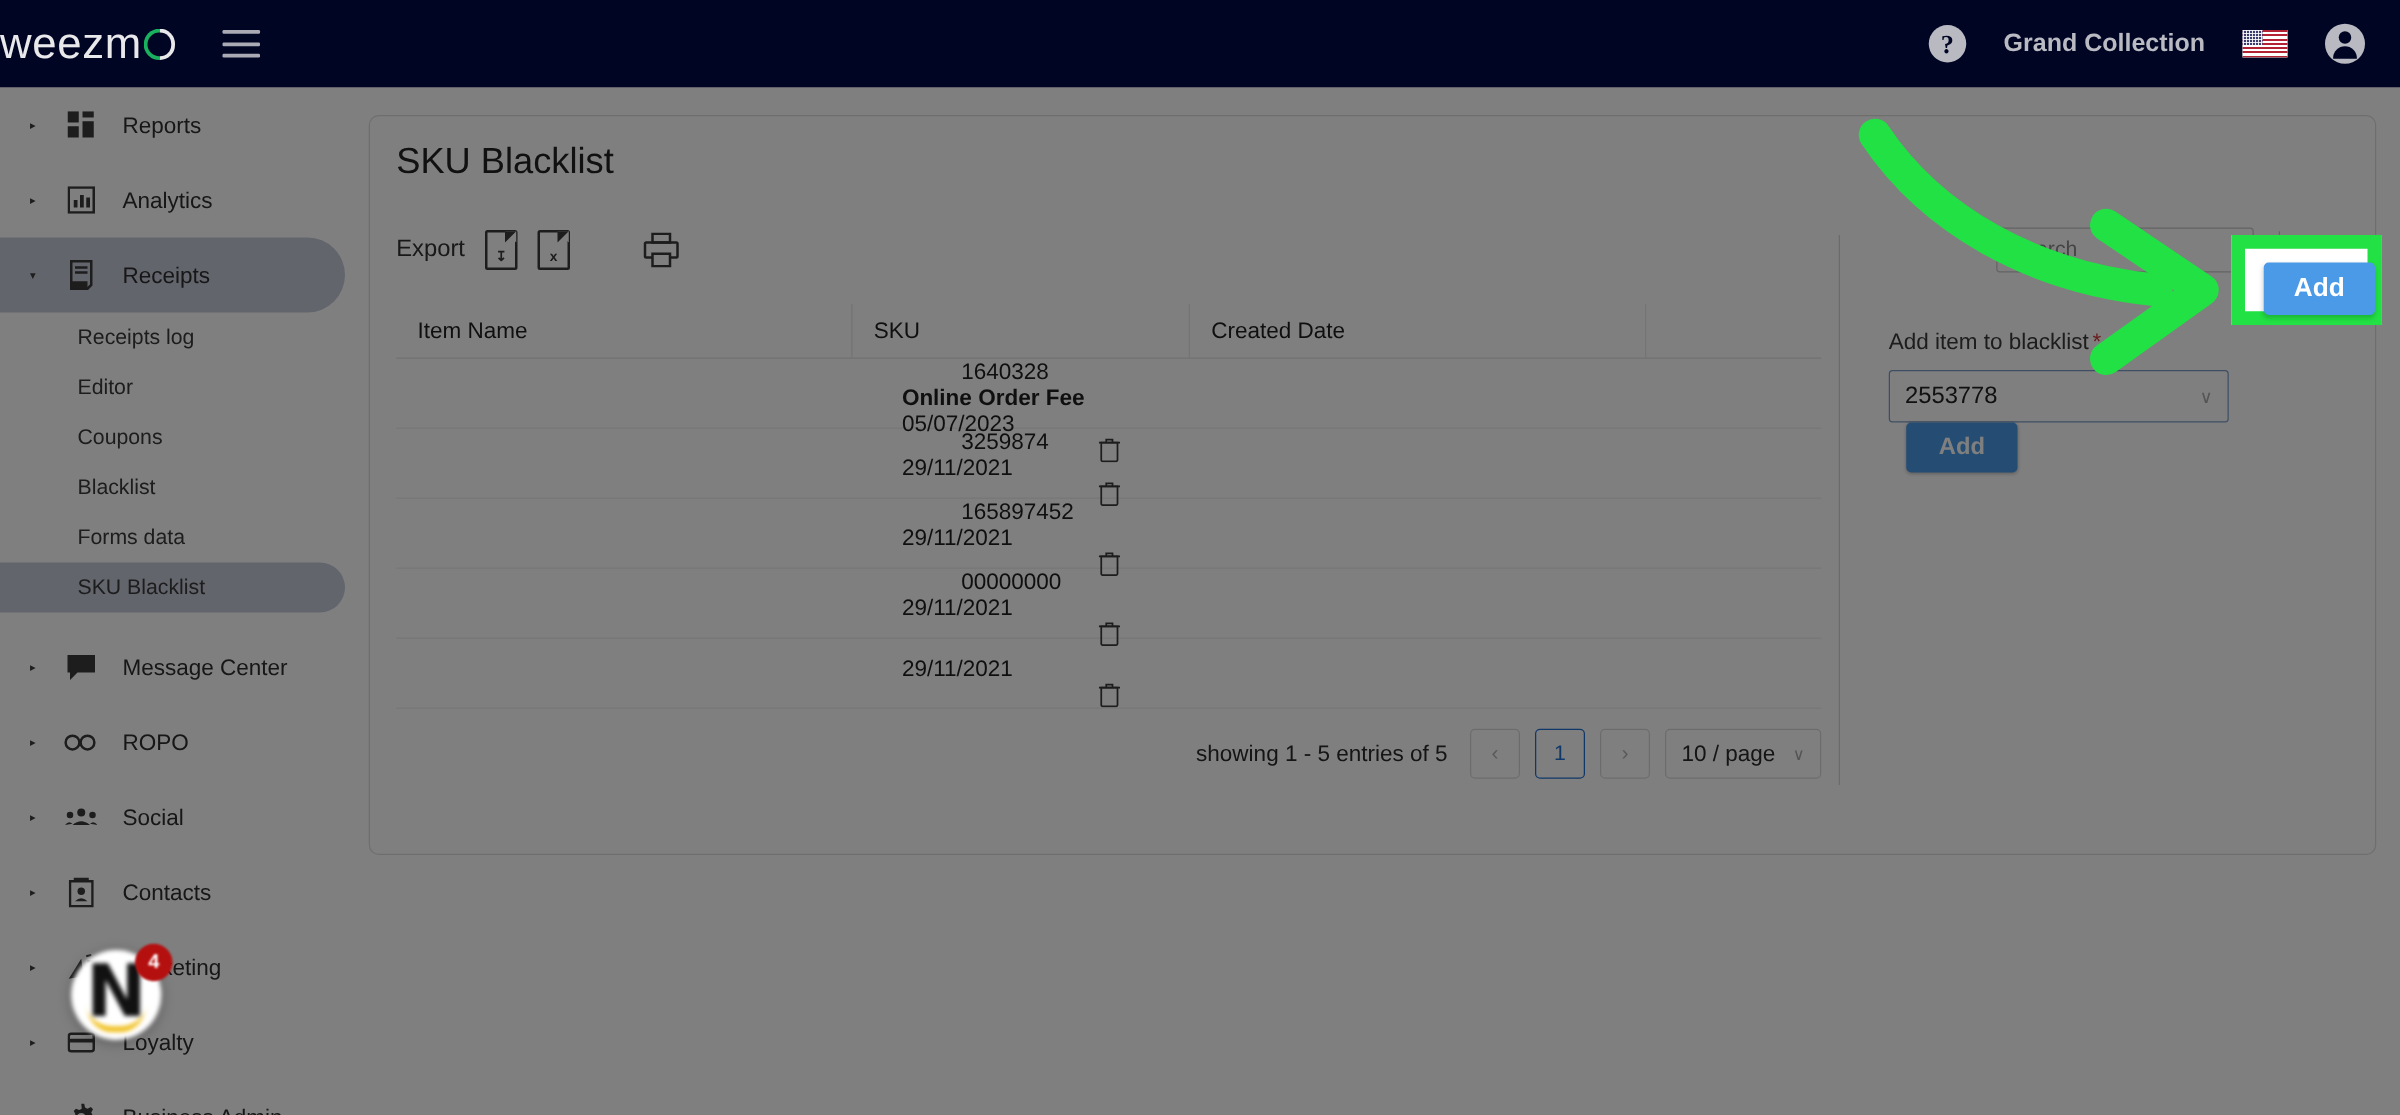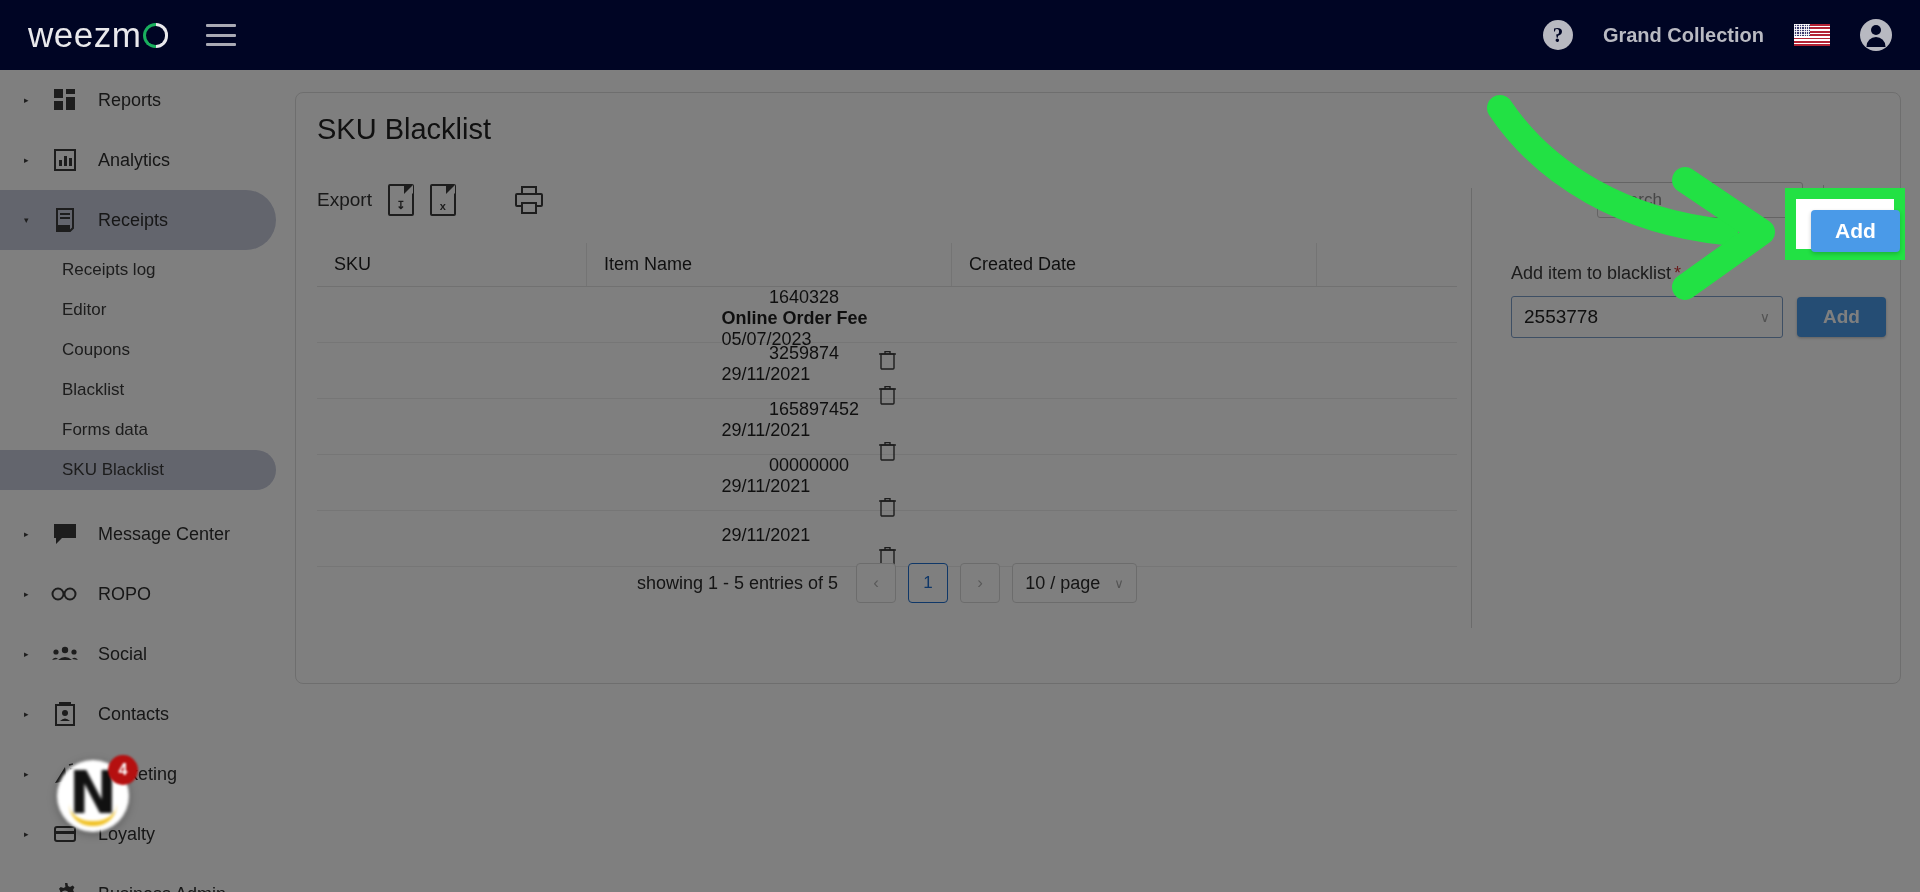--- a/index.html
+++ b/index.html
@@ -12,21 +12,20 @@
   .app { position: relative; width: 1920px; height: 892px; }
 
   
   .topbar {
     position: absolute; left: 0; top: 0; width: 1920px; height: 70px;
     background: #000524;
     display: flex; align-items: center;
     z-index: 5;
   }
   .logo {
-    margin-left: 28px;
     display: flex; align-items: baseline;
     font-size: 35px; font-weight: 400; letter-spacing: 0.5px;
     color: #e9e9ec;
   }
   .logo-o {
     position: relative; display: inline-block;
     width: 25px; height: 25px; margin-left: 2px;
     align-self: center;
   }
   .logo-o .half-l, .logo-o .half-r {
@@ -208,22 +207,22 @@
     font-size: 18px; color: #1f1f1f; padding-left: 17px;
     height: 100%; display: flex; align-items: center;
   }
   .td.c1 { width: 270px; }
   .td.c2 { width: 365px; font-weight: bold; }
   .td.c3 { width: 365px; }
   .td.c4 { width: 140px; justify-content: center; padding-left: 0; }
   .trash { width: 17px; height: 20px; position: relative; cursor: pointer; }
 
   .pagination {
-    position: absolute; left: 21px; top: 470px; width: 1140px;
-    display: flex; align-items: center; justify-content: center;
+    position: absolute; left: 21px; top: 490px; width: 1140px;
+    display: flex; align-items: center; justify-content: flex-end;
     gap: 12px; padding-right: 0;
   }
   .pg-text { font-size: 18px; color: #2a2a2a; margin-right: 6px; }
   .pg-btn {
     width: 40px; height: 40px; border: 1px solid #d9d9d9; border-radius: 4px;
     background: #fff; display: flex; align-items: center; justify-content: center;
     font-size: 17px; color: #b4b4b4; cursor: pointer;
   }
   .pg-btn.current { border-color: #1f6fd0; color: #1f6fd0; }
   .pg-size {
@@ -234,21 +233,21 @@
   .chev-sm { color: #a8a8a8; font-size: 13px; }
 
   
   .panel-sep {
     position: absolute; left: 1175px; top: 95px; width: 1px; height: 440px;
     background: #d6d6d6;
   }
   .panel { position: absolute; left: 1215px; top: 170px; width: 380px; }
   .panel-label { font-size: 18px; color: #3a3a3a; }
   .panel-label .req { color: #d23b3b; margin-left: 3px; }
-  .panel-row { display: flex; align-items: center; margin-top: 12px; }
+  .panel-row { display: flex; align-items: flex-start; margin-top: 12px; flex-direction: column; }
   .select-box {
     width: 272px; height: 42px; border: 1px solid #7d9ec9; border-radius: 3px;
     background: #fff; display: flex; align-items: center; padding: 0 12px;
     font-size: 19px; color: #222;
   }
   .select-box .chev { margin-left: auto; color: #a8a8a8; font-size: 14px; }
   .add-btn {
     margin-left: 14px; background: #4a9ae8; color: #fff;
     border: none; border-radius: 4px; height: 40px; padding: 0 26px;
     font-size: 19px; font-weight: bold; cursor: pointer;
@@ -531,22 +530,22 @@
               <rect x="19" y="1" width="4" height="8" fill="#222"></rect>
               <rect x="7" y="9" width="4" height="8" fill="#222"></rect>
               <rect x="16" y="17" width="4" height="8" fill="#222"></rect>
             </svg>
           </span>
         </span>
       </div>
 
       <div class="tbl">
         <div class="tbl-head">
+          <div class="th c2">Item Name</div>
           <div class="th c1">SKU</div>
-          <div class="th c2">Item Name</div>
           <div class="th c3">Created Date</div>
           <div class="th c4"></div>
         </div>
 
         <div class="tbl-row">
           <div class="td c1">1640328</div>
           <div class="td c2">Online Order Fee</div>
           <div class="td c3">05/07/2023</div>
           <div class="td c4">
             <span class="trash">

